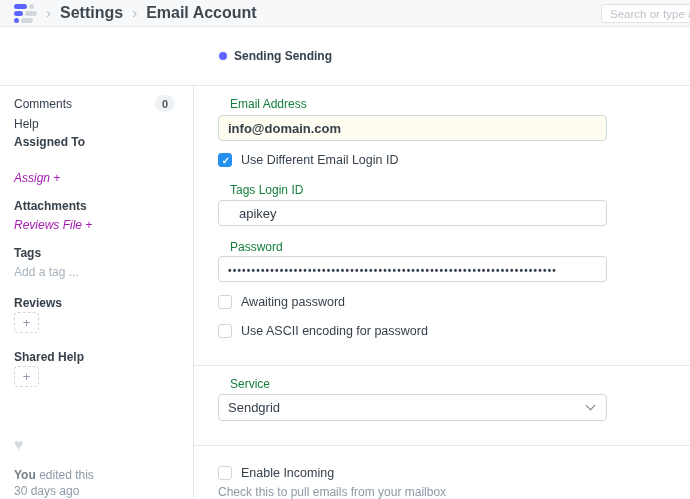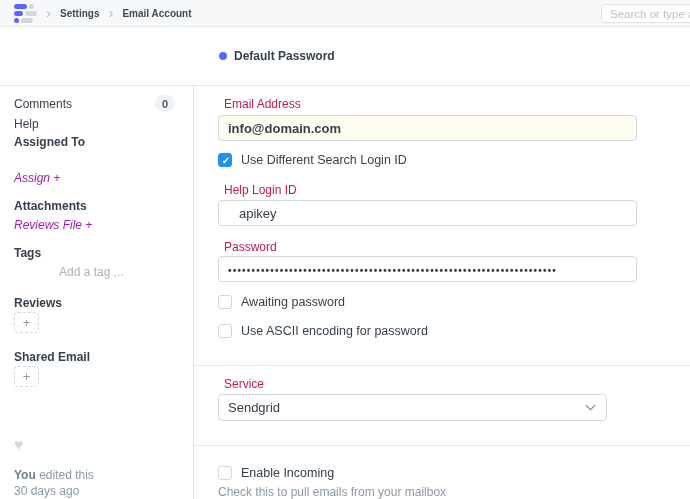--- a/index.html
+++ b/index.html
@@ -19,58 +19,58 @@
     background:#f7f8f9;border-bottom:1px solid #e7eaec;
     display:flex;align-items:center;padding-left:14px;
   }
   .logo{display:flex;flex-direction:column;gap:2px;cursor:pointer;}
   .lrow{display:flex;gap:2px;align-items:center;}
   .seg{border-radius:3px;height:5px;}
   .seg.blue{background:var(--indicator-blue);}
   .seg.gray{background:#d4d8dc;}
   .w13{width:13px}.w12{width:12px}.w9{width:9px}.w5{width:5px;border-radius:50%;}
   .crumb-sep{color:#b3bcc3;font-size:15px;margin:0 9px;line-height:1;padding-bottom:2px;}
-  .crumb{font-size:10px;font-weight:bold;color:#3f4952;text-decoration:none;cursor:pointer;}
+  .crumb{font-size:16px;font-weight:bold;color:#3f4952;text-decoration:none;cursor:pointer;}
   .search{
     position:absolute;left:601px;top:4px;width:200px;height:19px;
     border:1px solid #dfe3e6;border-radius:4px;background:#fff;
     padding:0 8px;font-size:11.5px;color:#4f575e;outline:none;
     font-family:"Liberation Sans",sans-serif;
   }
   .search::placeholder{color:#b9c1c9;}
   
   .page-head{position:absolute;left:219px;top:49px;display:flex;align-items:center;gap:7px;}
   .ind-dot{width:8px;height:8px;border-radius:50%;background:var(--indicator-blue);}
   .ind-label{font-size:12px;font-weight:bold;color:#36414c;}
   .hr{position:absolute;height:1px;background:#e4e8ea;}
   .hr-top{top:85px;left:0;right:0;}
   .vline{position:absolute;left:193px;top:86px;bottom:0;width:1px;background:#e4e8ea;}
   
   .sb{position:absolute;left:14px;font-size:12px;}
   .sb-title{font-weight:bold;color:#36414c;}
   .sb-plain{color:#36414c;cursor:pointer;}
   .sb-action{color:#a21caf;cursor:pointer;font-style:italic;}
-  .sb-faded{color:#a7b2bc;cursor:pointer;margin-left:45px;}
+  .sb-faded{color:#a7b2bc;cursor:pointer;}
   .badge{
     position:absolute;left:155px;top:95px;min-width:20px;height:17px;
     background:#eef2f5;border-radius:9px;display:flex;align-items:center;justify-content:center;
     font-size:11px;font-weight:bold;color:#4f575e;padding:0 6px;
   }
   .plus-btn{
     position:absolute;left:14px;width:25px;height:21px;
     border:1px dashed #d1d8dd;border-radius:4px;background:#fff;
     color:#8d99a6;font-size:13px;line-height:19px;text-align:center;cursor:pointer;
   }
   .heart{position:absolute;left:14px;top:437px;font-size:16px;color:#d3dae0;cursor:pointer;line-height:1;}
   .edited{position:absolute;left:14px;font-size:12px;color:#8d99a6;text-align:right;}
   .edited b{color:#74808b;}
   
-  .flabel{position:absolute;left:224px;font-size:12px;color:#be185d;}
+  .flabel{position:absolute;left:230px;font-size:12px;color:#15803d;}
   .finput{
-    position:absolute;left:218px;width:419px;height:26px;
+    position:absolute;left:218px;width:389px;height:26px;
     border:1px solid #d1d8dd;border-radius:4px;background:#fff;
     padding:0 9px;font-size:13px;color:#36414c;outline:none;
     font-family:"Liberation Sans",sans-serif;
   }
   .finput.hl{background:var(--highlight-input-bg);font-weight:bold;}
   .finput.pw{font-weight:bold;font-size:10px;letter-spacing:1.2px;padding-top:2px;}
   .chk-row{position:absolute;left:218px;display:flex;align-items:center;gap:9px;cursor:pointer;}
   .chk{
     width:14px;height:14px;border-radius:3px;background:#fff;
     border:1px solid #cfd6dc;flex:none;position:relative;
@@ -114,21 +114,21 @@
   </div>
   <span class="crumb-sep">›</span>
   <a class="crumb">Settings</a>
   <span class="crumb-sep">›</span>
   <a class="crumb">Email Account</a>
   <input class="search" type="text" placeholder="Search or type a command" style="">
 </header>
 
 <div class="page-head">
   <span class="ind-dot"></span>
-  <span class="ind-label">Default Password</span>
+  <span class="ind-label">Sending Sending</span>
 </div>
 <div class="hr hr-top"></div>
 <div class="vline"></div>
 
 <aside>
   <div class="sb sb-plain" style="top:97px">Comments</div>
   <div class="badge">0</div>
   <div class="sb sb-plain" style="top:117px">Help</div>
 
   <div class="sb sb-title" style="top:135px">Assigned To</div>
@@ -136,41 +136,41 @@
 
   <div class="sb sb-title" style="top:199px">Attachments</div>
   <div class="sb sb-action" style="top:218px">Reviews File +</div>
 
   <div class="sb sb-title" style="top:246px">Tags</div>
   <div class="sb sb-faded" style="top:265px">Add a tag ...</div>
 
   <div class="sb sb-title" style="top:296px">Reviews</div>
   <div class="plus-btn" style="top:312px">+</div>
 
-  <div class="sb sb-title" style="top:350px">Shared Email</div>
+  <div class="sb sb-title" style="top:350px">Shared Help</div>
   <div class="plus-btn" style="top:366px">+</div>
 
   <div class="heart">♥</div>
   <div class="edited" style="top:468px">
     <b>You</b>
     <span>edited this</span>
   </div>
   <div class="edited" style="top:484px">30 days ago</div>
 </aside>
 
 <main>
   <label class="flabel" style="top:97px">Email Address</label>
   <input class="finput hl" style="top: 115px;" type="text" value="info@domain.com">
 
   <div class="chk-row" style="top:153px">
     <span class="chk checked"></span>
-    <span class="chk-label">Use Different Search Login ID</span>
+    <span class="chk-label">Use Different Email Login ID</span>
   </div>
 
-  <label class="flabel" style="top:183px">Help Login ID</label>
+  <label class="flabel" style="top:183px">Tags Login ID</label>
   <input class="finput" style="top: 200px; padding-left: 20px;" type="text" value="apikey">
 
   <label class="flabel" style="top:240px">Password</label>
   <input class="finput pw" style="top: 256px;" type="text" value="••••••••••••••••••••••••••••••••••••••••••••••••••••••••••••••••••••••">
 
   <div class="chk-row" style="top:295px">
     <span class="chk"></span>
     <span class="chk-label">Awaiting password</span>
   </div>
 

